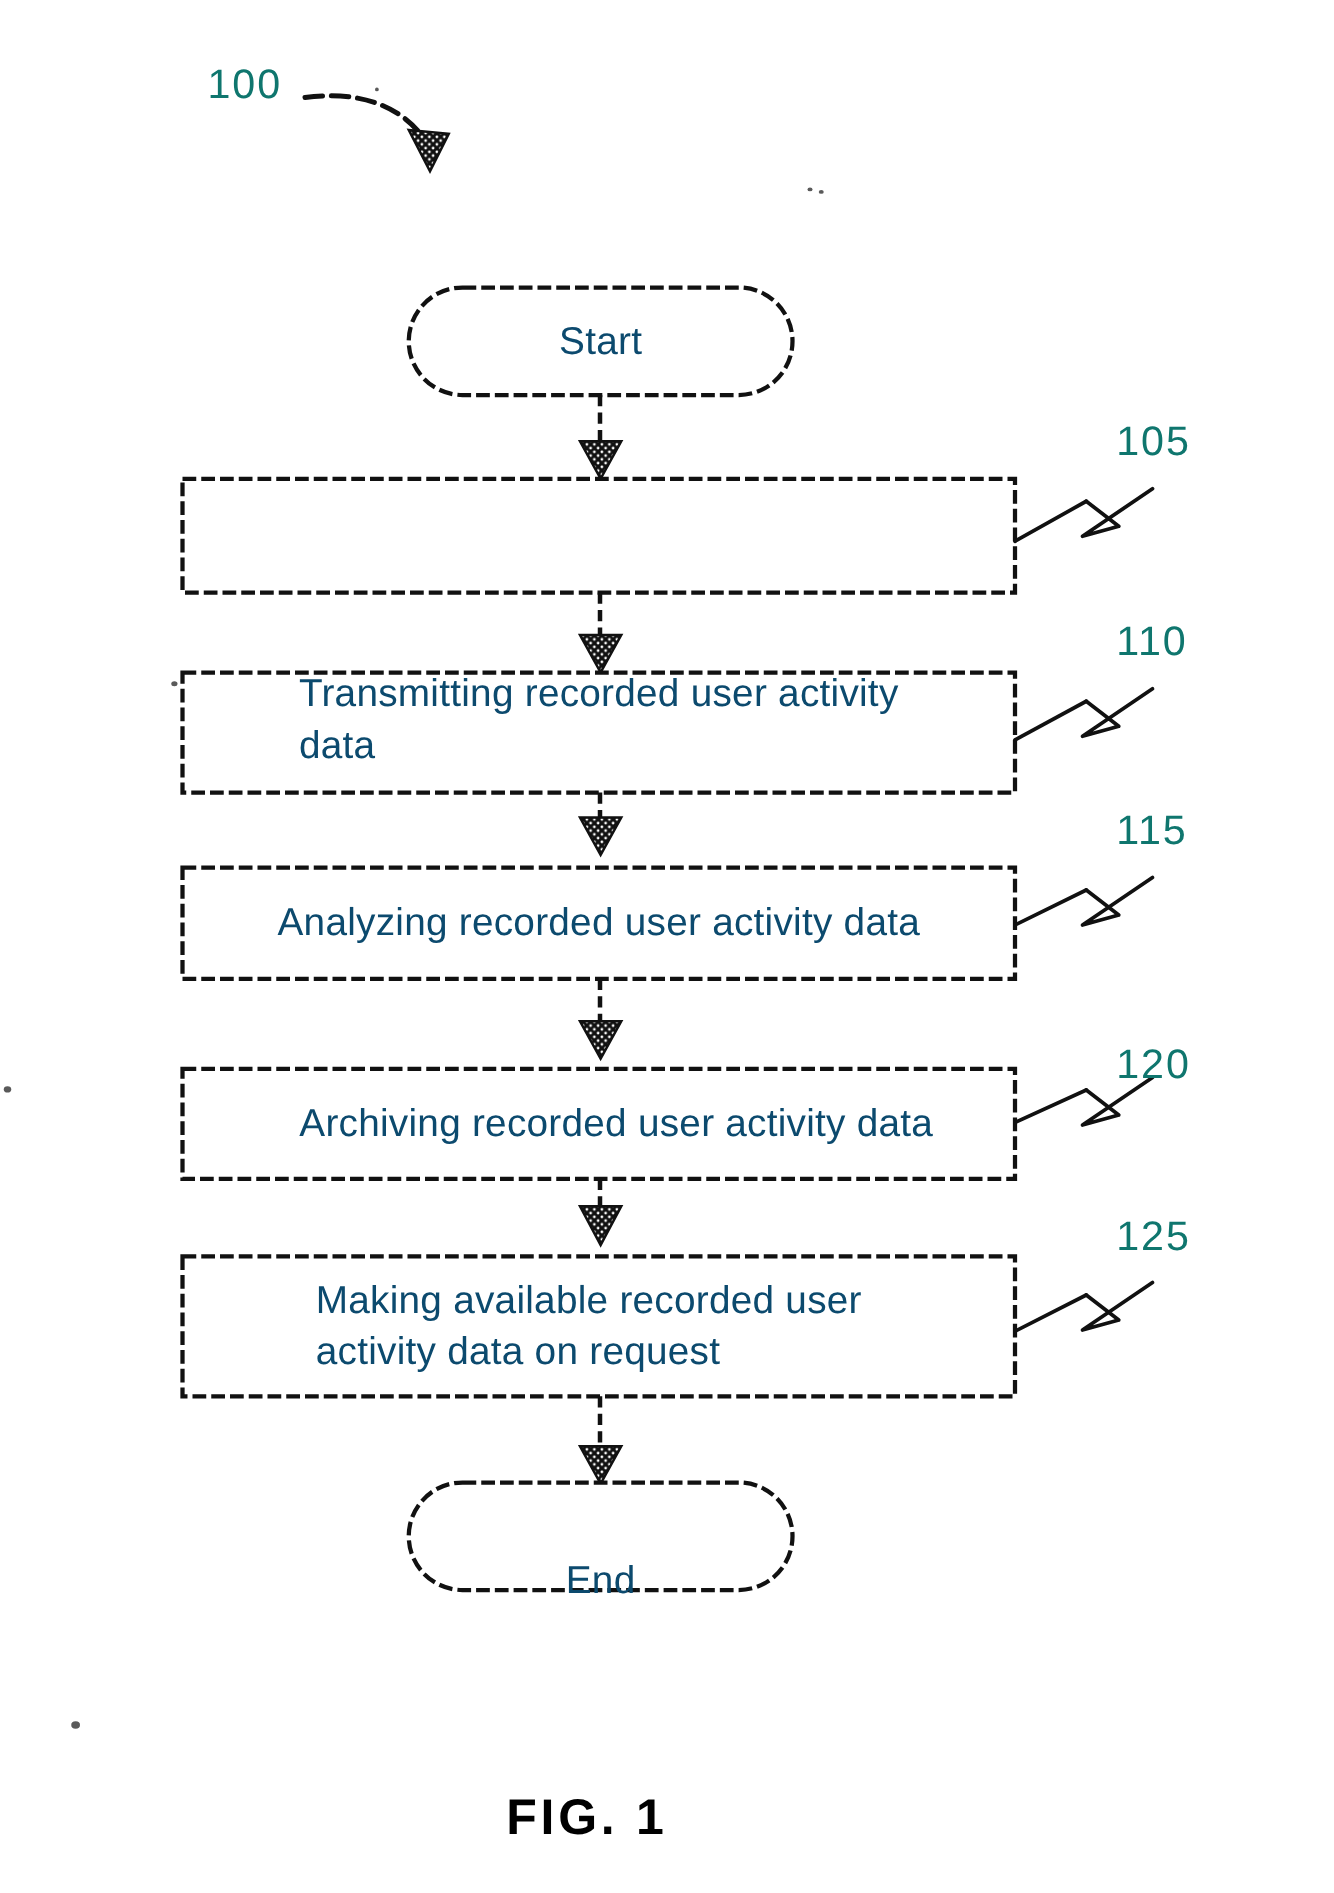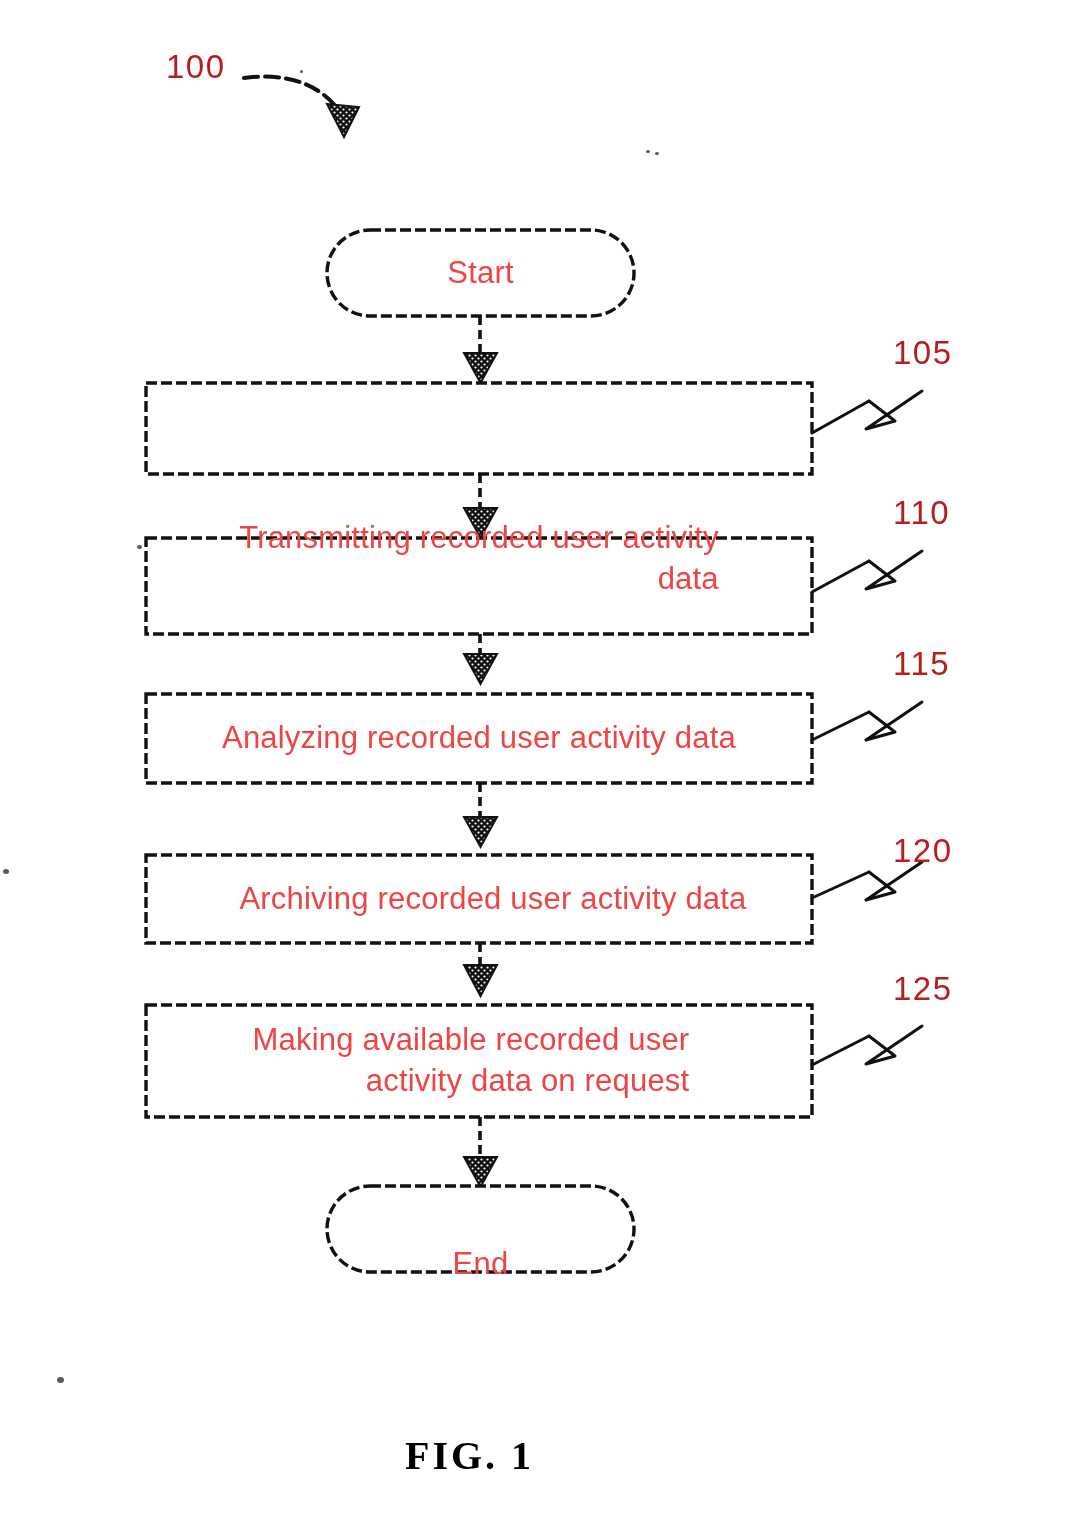--- a/index.html
+++ b/index.html
@@ -26,38 +26,38 @@
     left: 0;
     top: 0;
     width: 1067px;
     height: 1514px;
   }
   .node-text {
     position: absolute;
     display: flex;
     align-items: center;
     justify-content: center;
-    text-align: right;
-    color: #ef4444;
+    text-align: left;
+    color: #0c4a6e;
     letter-spacing: 0.2px;
     line-height: 1.32;
     white-space: pre-line;
     pointer-events: none;
   }
   .terminal-text {
     font-size: 31px;
   }
   .process-text {
     font-size: 31px;
   }
   .ref-label {
     position: absolute;
     font-size: 33px;
     letter-spacing: 1.5px;
-    color: #b91c1c;
+    color: #0f766e;
   }
   .fig-caption {
     position: absolute;
     font-size: 40px;
     font-weight: bold;
     letter-spacing: 3px;
     color: #000;
   }
   .speck {
     position: absolute;
@@ -162,21 +162,21 @@
     <g>
       <rect x="327" y="1186" rx="43" ry="43" width="307" height="86" fill="#ffffff" stroke="#111" stroke-width="3.4" stroke-dasharray="11 4"></rect>
     </g>
   </svg>
 
   <div class="ref-label" style="left:166px; top:48px;">100</div>
 
   <div class="node-text terminal-text" style="left:327px; top:230px; width:307px; height:86px;">Start</div>
 
 
-  <div class="node-text process-text" style="left:146px; top:511px; width:666px; height:96px;">Transmitting recorded user activity
+  <div class="node-text process-text" style="left:146px; top:528px; width:666px; height:96px;">Transmitting recorded user activity
 data</div>
 
   <div class="node-text process-text" style="left:146px; top:694px; width:666px; height:89px;">Analyzing recorded user activity data</div>
 
   <div class="node-text process-text" style="left:160px; top:855px; width:666px; height:88px;">Archiving recorded user activity data</div>
 
   <div class="node-text process-text" style="left:138px; top:1005px; width:666px; height:112px;">Making available recorded user
 activity data on request</div>
 
   <div class="node-text terminal-text" style="left:327px; top:1221px; width:307px; height:86px;">End</div>
@@ -184,21 +184,21 @@
   <div class="ref-label" style="left:893px; top:334px;">105</div>
 
   <div class="ref-label" style="left:893px; top:494px;">110</div>
 
   <div class="ref-label" style="left:893px; top:645px;">115</div>
 
   <div class="ref-label" style="left:893px; top:832px;">120</div>
 
   <div class="ref-label" style="left:893px; top:970px;">125</div>
 
-  <div class="fig-caption" style="left:405px; top:1432px;font-family:Liberation Serif, serif;">FIG. 1</div>
+  <div class="fig-caption" style="left:405px; top:1432px;">FIG. 1</div>
 
   <div class="speck" style="left:646px; top:150px; width:4px; height:3px;"></div>
   <div class="speck" style="left:655px; top:152px; width:4px; height:3px;"></div>
   <div class="speck" style="left:137px; top:545px; width:5px; height:4px;"></div>
   <div class="speck" style="left:3px; top:869px; width:6px; height:5px;"></div>
   <div class="speck" style="left:57px; top:1377px; width:7px; height:6px;"></div>
   <div class="speck" style="left:300px; top:70px; width:3px; height:3px;"></div>
 
 </div>
 

